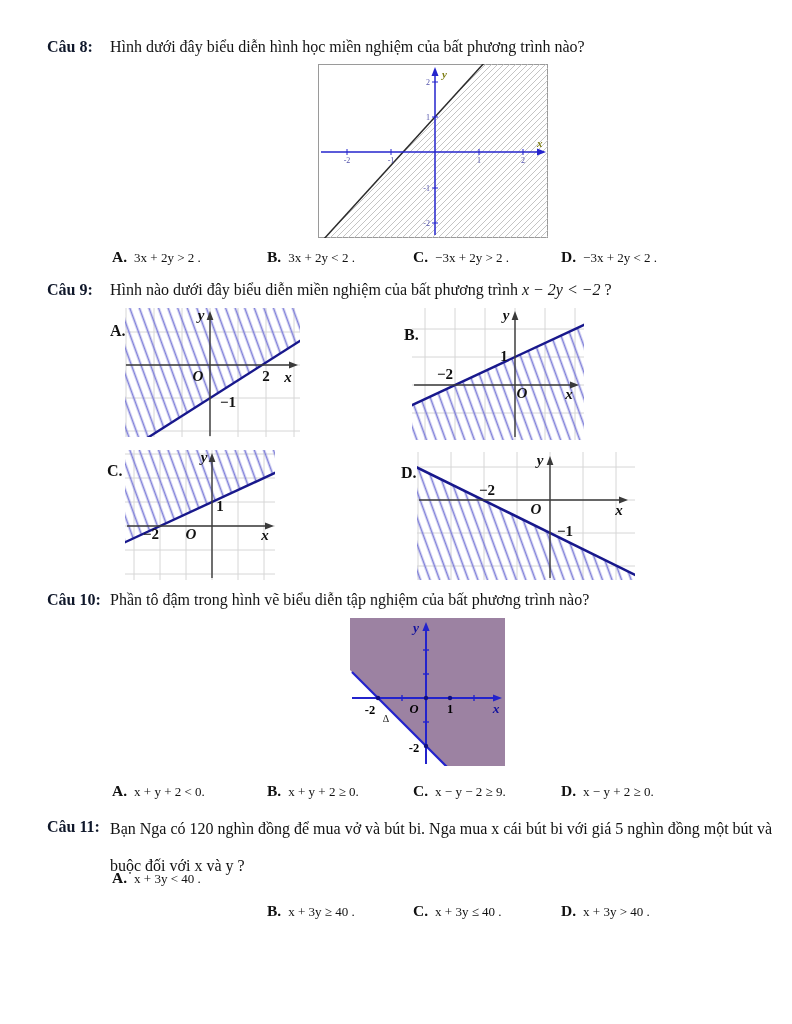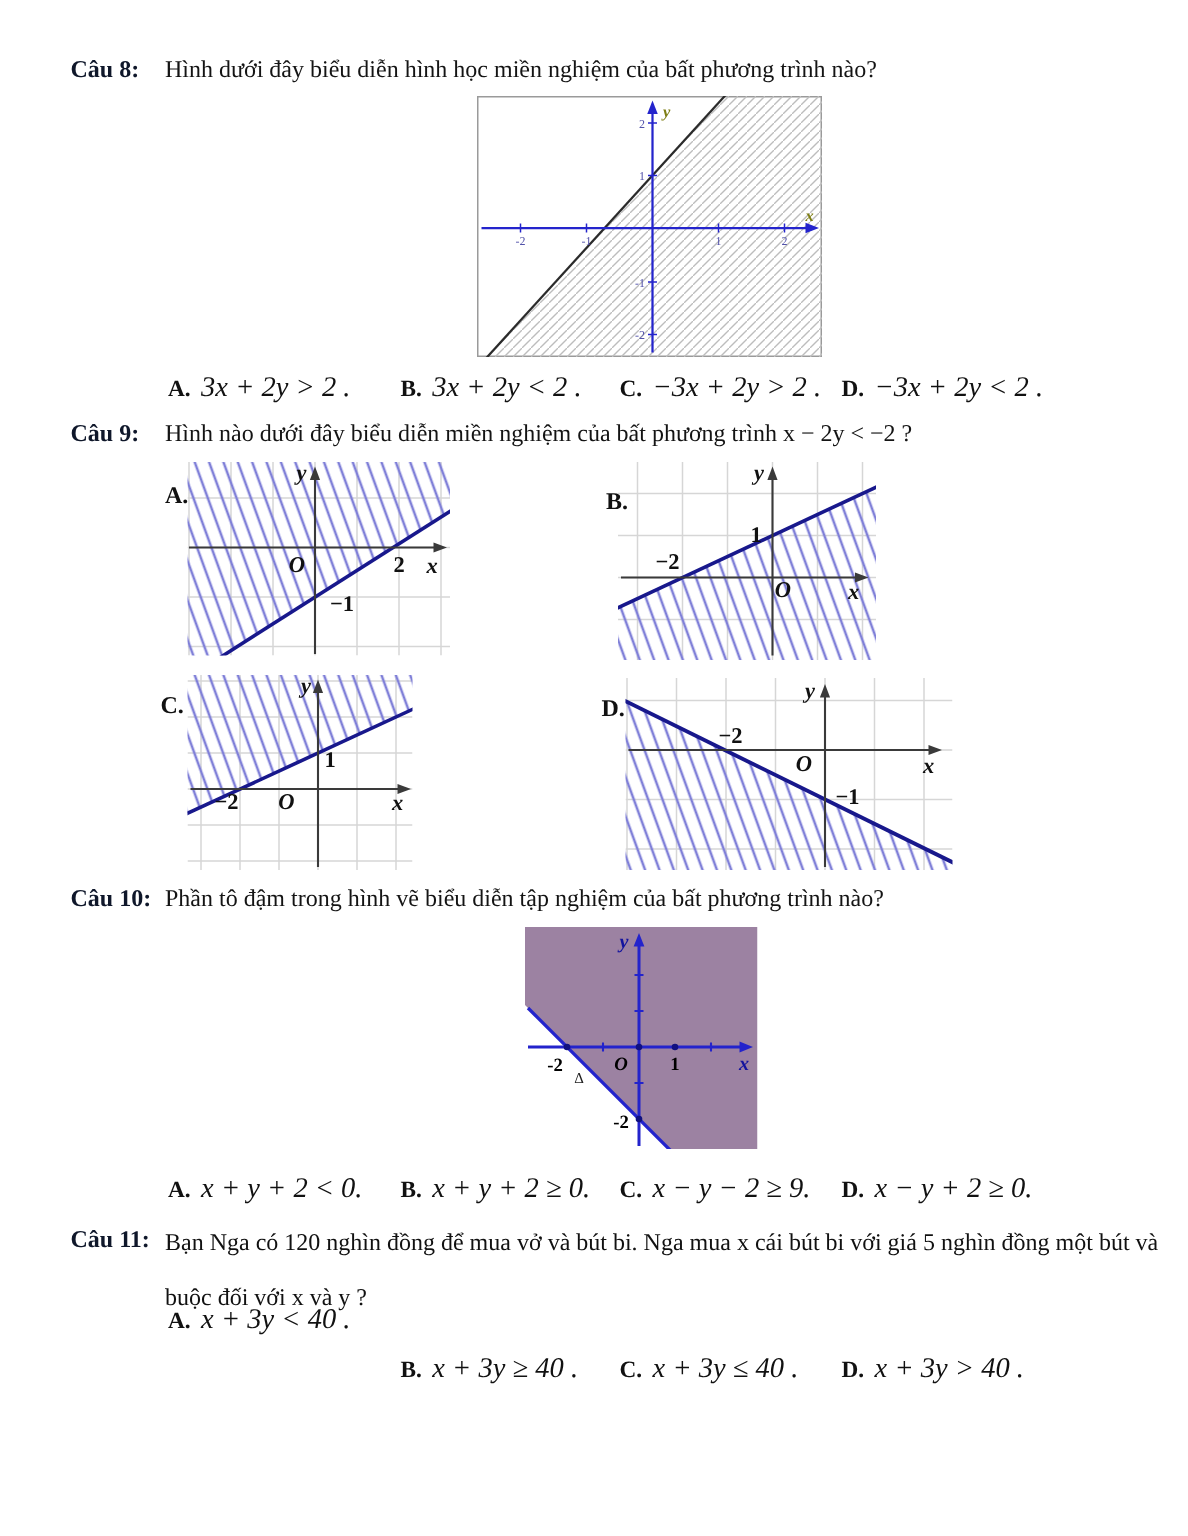--- a/index.html
+++ b/index.html
@@ -4,24 +4,24 @@
 <style>
   html,body { margin:0; padding:0; background:#ffffff; }
   #page {
     position:relative; width:792px; height:1024px; background:#ffffff;
     font-family:"Liberation Serif", serif; color:#111; overflow:hidden;
   }
   .abs { position:absolute; }
   .qlabel { font-weight:bold; color:#0f172a; font-size:16px; white-space:nowrap; }
   .qtext  { font-size:16px; color:#141414; white-space:nowrap; }
   .olet   { font-weight:bold; font-size:15.5px; margin-right:7px; }
-  .oexpr  { font-style:italic; font-size:19px; }
+  .oexpr  { font-size:13px; }
   .figletter { font-weight:bold; font-size:16px; color:#111; }
   .q11line { line-height:37px; font-size:16px; white-space:nowrap; }
-  .inline-expr { }
+  .inline-expr { font-style:italic; }
   
   text { font-family:"Liberation Serif", serif; }
   .t9v { font-style:italic; font-weight:bold; font-size:15px; fill:#111; }
   .t9n { font-weight:bold; font-size:15px; fill:#111; }
   .t8v { font-style:italic; font-weight:bold; font-size:11px; fill:#7e7e14; }
   .t8n { font-size:8px; fill:#5252aa; }
   .t10v { font-style:italic; font-weight:bold; font-size:13.5px; fill:#13139e; }
   .t10n { font-weight:bold; font-size:12.5px; fill:#000; }
   .t10d { font-size:10px; fill:#222; }
 </style>

